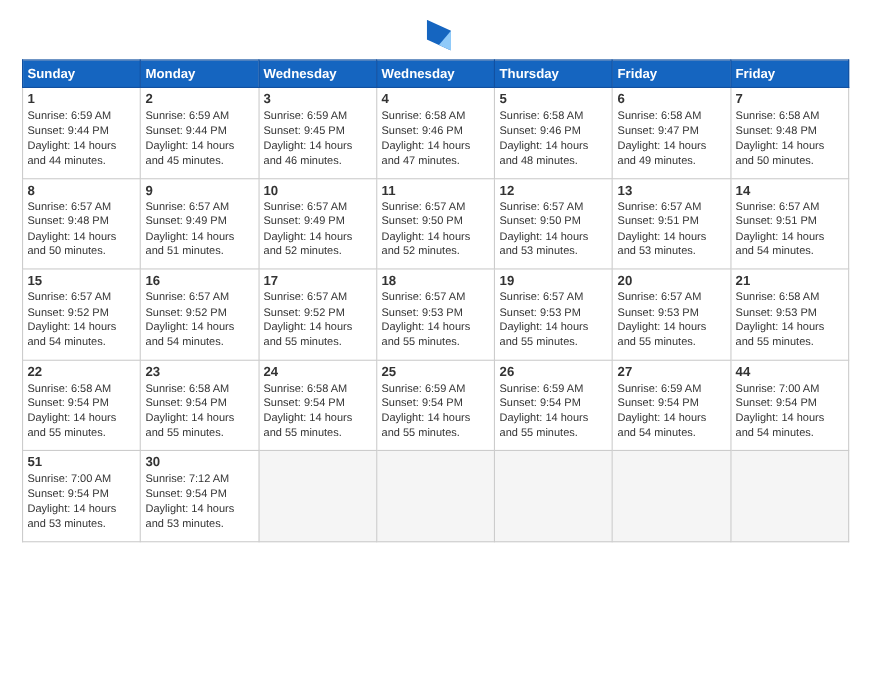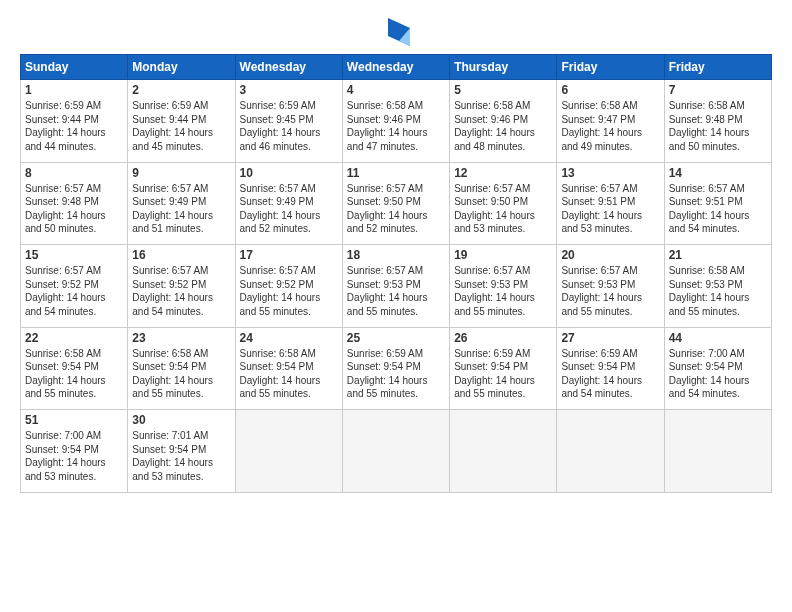--- a/index.html
+++ b/index.html
@@ -330,21 +330,21 @@
         <tr>
           <td>
             <span class="day-num">51</span>
             <div class="day-info" style="white-space: pre-line;">Sunrise: 7:00 AM
 Sunset: 9:54 PM
 Daylight: 14 hours
 and 53 minutes.</div>
           </td>
           <td>
             <span class="day-num">30</span>
-            <div class="day-info" style="white-space: pre-line;">Sunrise: 7:01 AM
+            <div class="day-info" style="white-space: pre-line;">Sunrise: 7:12 AM
 Sunset: 9:54 PM
 Daylight: 14 hours
 and 53 minutes.</div>
           </td>
           <td class="empty"></td>
           <td class="empty"></td>
           <td class="empty"></td>
           <td class="empty"></td>
           <td class="empty"></td>
         </tr>

